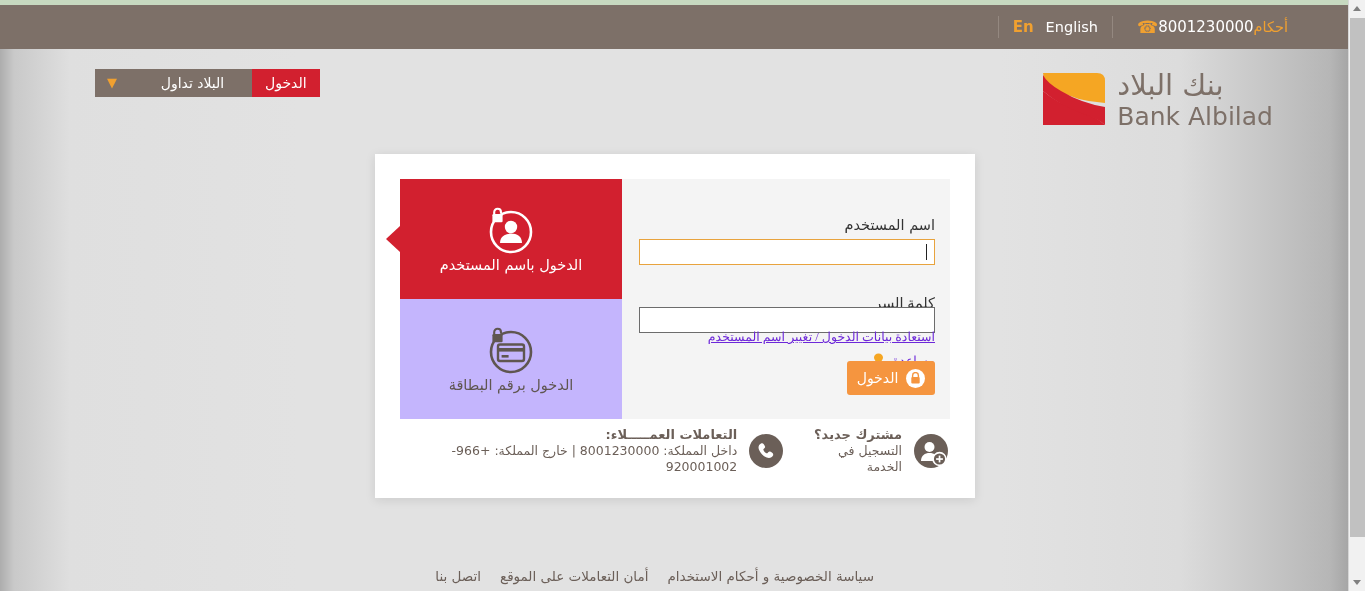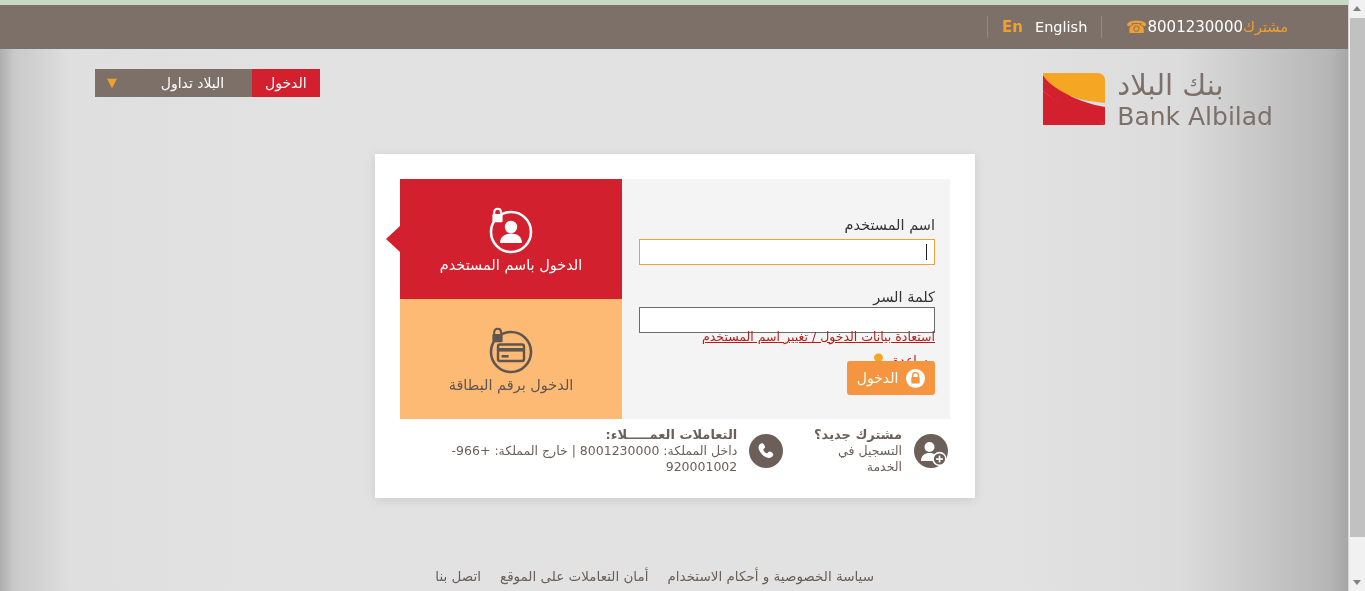--- a/index.html
+++ b/index.html
@@ -249,23 +249,24 @@
     height: 16px;
     background: #222222;
   }
   .link-row {
     position: absolute;
     right: 15px;
     text-align: right;
     font-size: 12.5px;
   }
   .form-link {
-    color: #b91c1c;
+    color: #6d28d9;
     text-decoration: underline;
     cursor: pointer;
+    font-family: Liberation Serif, serif;
   }
   .bulb-icon {
     display: inline-block;
     margin-right: 5px;
     vertical-align: -2px;
   }
   .btn-submit {
     position: absolute;
     right: 15px;
     top: 182px;
@@ -309,21 +310,21 @@
     align-items: center;
     justify-content: center;
     cursor: pointer;
     box-sizing: border-box;
   }
   .tab.active {
     background: #d2202f;
     color: #ffffff;
   }
   .tab.inactive {
-    background: #fdba74;
+    background: #c4b5fd;
     color: #5f5650;
   }
   .tab-notch {
     position: absolute;
     right: 100%;
     top: 50%;
     margin-top: -13px;
     width: 0;
     height: 0;
     border-top: 13px solid transparent;
@@ -454,21 +455,21 @@
 
 <div id="viewport">
 
   <div id="page">
 
     <div class="top-strip"></div>
 
     <div class="utility-bar">
       <div class="utility-inner" style="right:40px;">
         <div class="util-group">
-          <span class="phone-label">مشترك</span>
+          <span class="phone-label">أحكام</span>
           <span class="phone-number">8001230000</span>
           <span class="phone-icon">☎</span>
         </div>
         <div class="util-sep"></div>
         <div class="util-group">
           <span class="lang-en-full">English</span>
           <span class="lang-en-short">En</span>
         </div>
         <div class="util-sep"></div>
       </div>
@@ -502,21 +503,21 @@
     <div class="login-card">
 
       <div class="card-body">
 
         <div class="form-panel">
 
           <label class="field-label" style="top:38px;">اسم المستخدم</label>
           <input class="field-input focused" type="text" style="top: 60px;" placeholder="">
           <div class="caret" style="top:65px;"></div>
 
-          <label class="field-label" style="top:110px;">كلمة السر</label>
+          <label class="field-label" style="top:116px;font-family:Liberation Serif, serif;">كلمة السر</label>
           <input class="field-input" type="password" style="top: 128px;" placeholder="">
 
           <div class="link-row" style="top:150px;">
             <span class="form-link">استعادة بيانات الدخول / تغيير اسم المستخدم</span>
           </div>
 
           <div class="link-row" style="top:174px;">
             <span class="form-link">مساعدة</span>
             <span class="bulb-icon">
               <svg width="11" height="14" viewBox="0 0 11 14" xmlns="http://www.w3.org/2000/svg">

